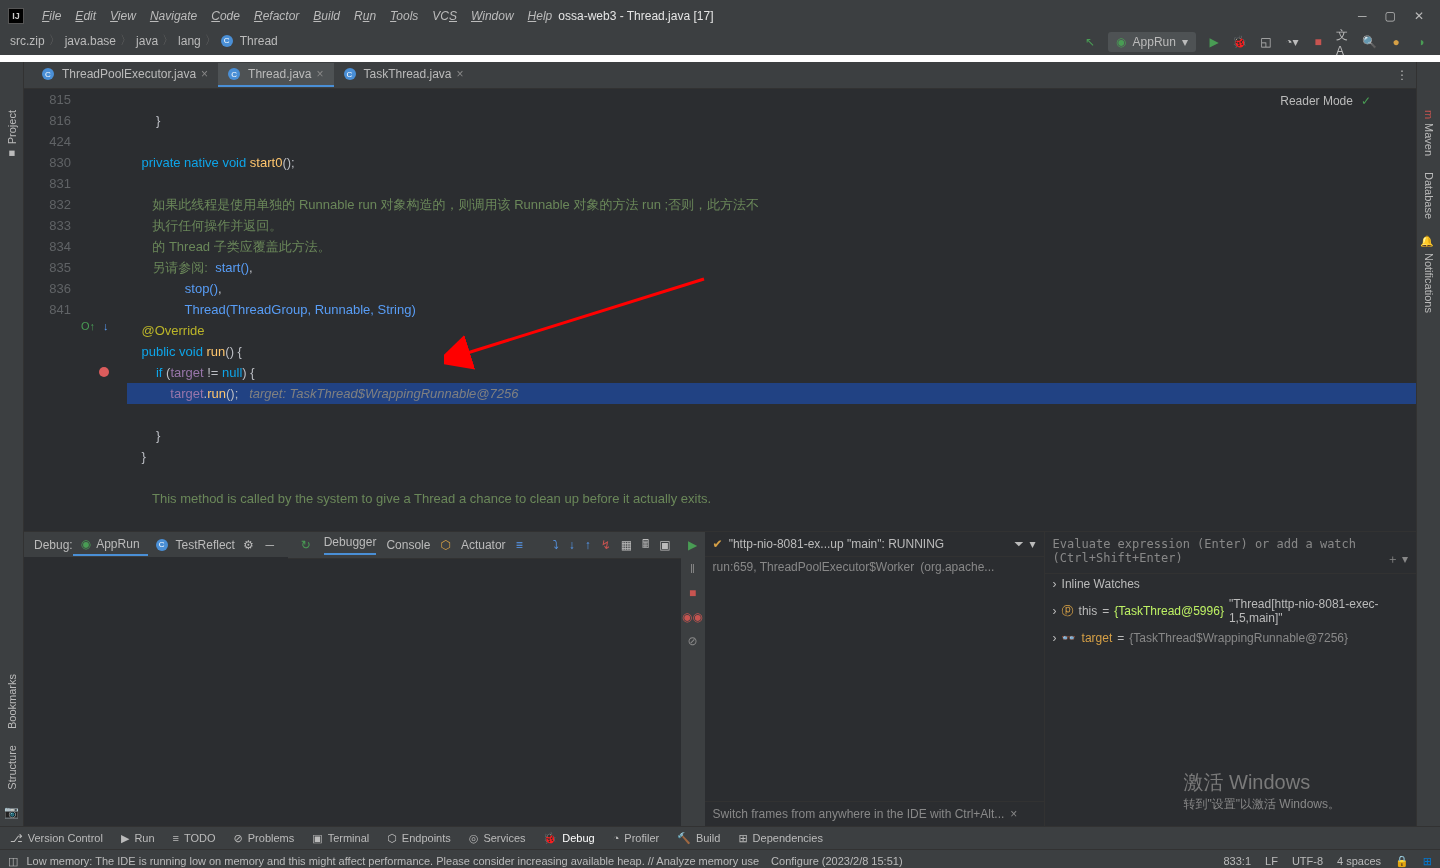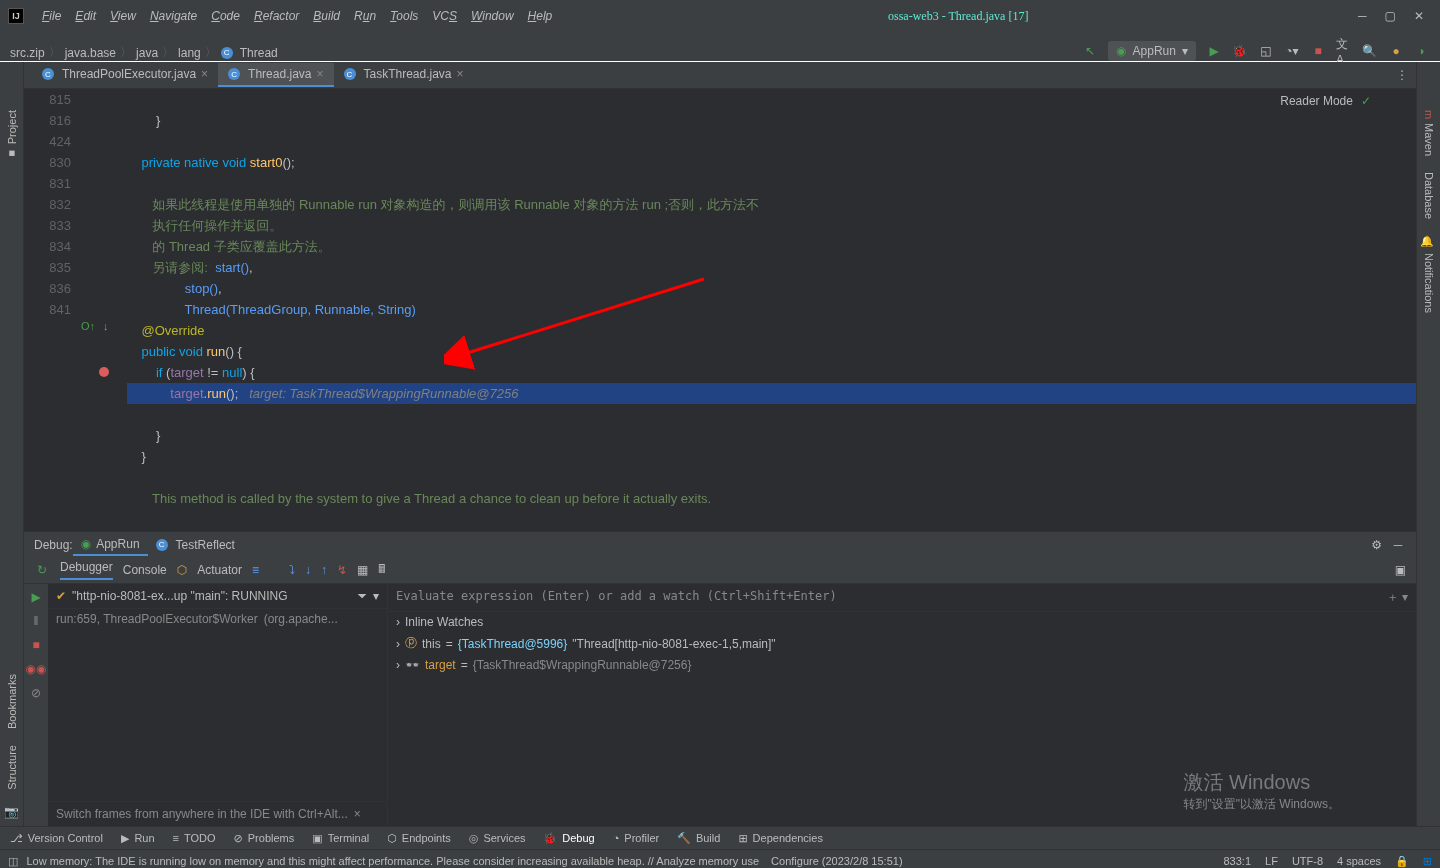--- a/index.html
+++ b/index.html
@@ -2,24 +2,24 @@
 <html><head>
 <meta charset="utf-8">
 <style>
 * { margin: 0; padding: 0; box-sizing: border-box; font-family: 'Segoe UI', Arial, sans-serif; }
 body { background: #2b2d30; color: #bbb; font-size: 12px; overflow: hidden; width: 1440px; height: 868px; position: relative; }
 .titlebar { height: 28px; background: #3c3f41; display: flex; align-items: center; padding: 16px 8px; color: #bbb; }
 .titlebar-icon { width: 16px; height: 16px; background: #000; border: 1px solid #555; margin-right: 12px; display: flex; align-items: center; justify-content: center; font-size: 9px; color: #ccc; font-weight: bold; }
 .menu-bar { display: flex; gap: 2px; }
 .menu-item { padding: 2px 6px; cursor: pointer; font-style: italic; }
 .menu-item u { text-decoration: underline; }
-.titlebar-title { flex: 1; text-align: center; color: #5eead4; font-size: 12px; font-family: Liberation Serif, serif; }
+.titlebar-title { flex: 1; color: #e5e5e5; font-size: 12px; }
 .win-controls { display: flex; gap: 18px; margin-right: 8px; }
 .win-ctrl { color: #bbb; font-size: 12px; cursor: pointer; }
-.toolbar { height: 30px; background: #3c3f41; display: flex; align-items: flex-end; padding: 0 10px; border-bottom: 1px solid #ffffff; }
+.toolbar { height: 30px; background: #3c3f41; display: flex; align-items: flex-start; padding: 0 10px; border-bottom: 7px solid #ffffff; }
 .breadcrumb { display: flex; align-items: center; gap: 4px; color: #bbb; font-size: 12px; }
 .bc-item { cursor: pointer; }
 .bc-sep { color: #666; }
 .bc-class-icon { width: 12px; height: 12px; border-radius: 50%; background: #4a8fd6; display: inline-flex; align-items: center; justify-content: center; font-size: 8px; color: #fff; margin-right: 3px; }
 .toolbar-right { margin-left: auto; display: flex; align-items: center; gap: 10px; }
 .run-config { background: #4e5254; border-radius: 3px; padding: 3px 8px; display: flex; align-items: center; gap: 6px; font-size: 12px; }
 .tb-icon { width: 16px; height: 16px; display: flex; align-items: center; justify-content: center; cursor: pointer; }
 .main-area { display: flex; height: calc(100% - 28px - 30px - 23px - 23px); }
 .side-panel-left { width: 24px; background: #3c3f41; display: flex; flex-direction: column; align-items: center; padding-top: 40px; border-right: 1px solid #323232; }
 .side-label { writing-mode: vertical-lr; transform: rotate(180deg); font-size: 11px; color: #bbb; margin: 8px 0; cursor: pointer; display: flex; align-items: center; gap: 4px; }
@@ -38,21 +38,21 @@
 .code { flex: 1; font-family: 'Consolas', monospace; font-size: 13px; line-height: 21px; white-space: pre; color: #bcbec4; position: relative; }
 .kw { color: #0ea5e9; }
 .com-green { color: #6a8759; }
 .com-grey { color: #808080; font-style: italic; }
 .link-blue { color: #589df6; }
 .anno { color: #bbb529; }
 .field { color: #9876aa; }
 .method { color: #ffc66d; }
 .line-hl { background: #214283; display: block; }
 .reader-mode { position: absolute; right: 45px; top: 5px; color: #bbb; font-size: 12px; display: flex; align-items: center; gap: 8px; }
-.debug-panel { height: 295px; background: #2b2d30; border-top: 1px solid #323232; display: flex; flex-direction: column; }
+.debug-panel { height: 295px; background: #2b2d30; border-top: 1px solid #323232; display: flex; flex-direction: row; }
 .debug-header { height: 25px; background: #3c3f41; display: flex; align-items: center; padding: 0 10px; font-size: 12px; }
 .debug-tab { padding: 3px 8px; display: flex; align-items: center; gap: 5px; cursor: pointer; }
 .debug-tab.active { border-bottom: 2px solid #4a8fd6; }
 .debug-toolbar { height: 27px; background: #3c3f41; display: flex; align-items: center; padding: 0 10px; gap: 10px; font-size: 12px; border-bottom: 1px solid #323232; }
 .debug-body { flex: 1; display: flex; }
 .debug-side { width: 24px; background: #3c3f41; display: flex; flex-direction: column; align-items: center; padding-top: 6px; gap: 10px; }
 .frames-panel { width: 340px; background: #2b2d30; border-right: 1px solid #323232; display: flex; flex-direction: column; font-size: 12px; }
 .frames-hdr { padding: 5px 8px; display: flex; align-items: center; gap: 6px; border-bottom: 1px solid #323232; }
 .frame-row { padding: 3px 8px; display: flex; gap: 6px; color: #888; cursor: pointer; }
 .frame-row.sel { background: #2f65ca; color: #fff; }
@@ -294,21 +294,21 @@
             </div>
             <div class="var-row">
               <span>›</span>
               <span>Inline Watches</span>
             </div>
             <div class="var-row">
               <span>›</span>
               <span class="accent-orange">ⓟ</span>
               <span>this</span>
               <span> = </span>
-              <span style="color:#7dd3fc;">{TaskThread@5996}</span>
+              <span style="color:#bef264;">{TaskThread@5996}</span>
               <span> "Thread[http-nio-8081-exec-1,5,main]"</span>
             </div>
             <div class="var-row">
               <span>›</span>
               <span>👓</span>
               <span class="accent-orange">target</span>
               <span> = </span>
               <span style="color:#888;">{TaskThread$WrappingRunnable@7256}</span>
             </div>
           </div>

